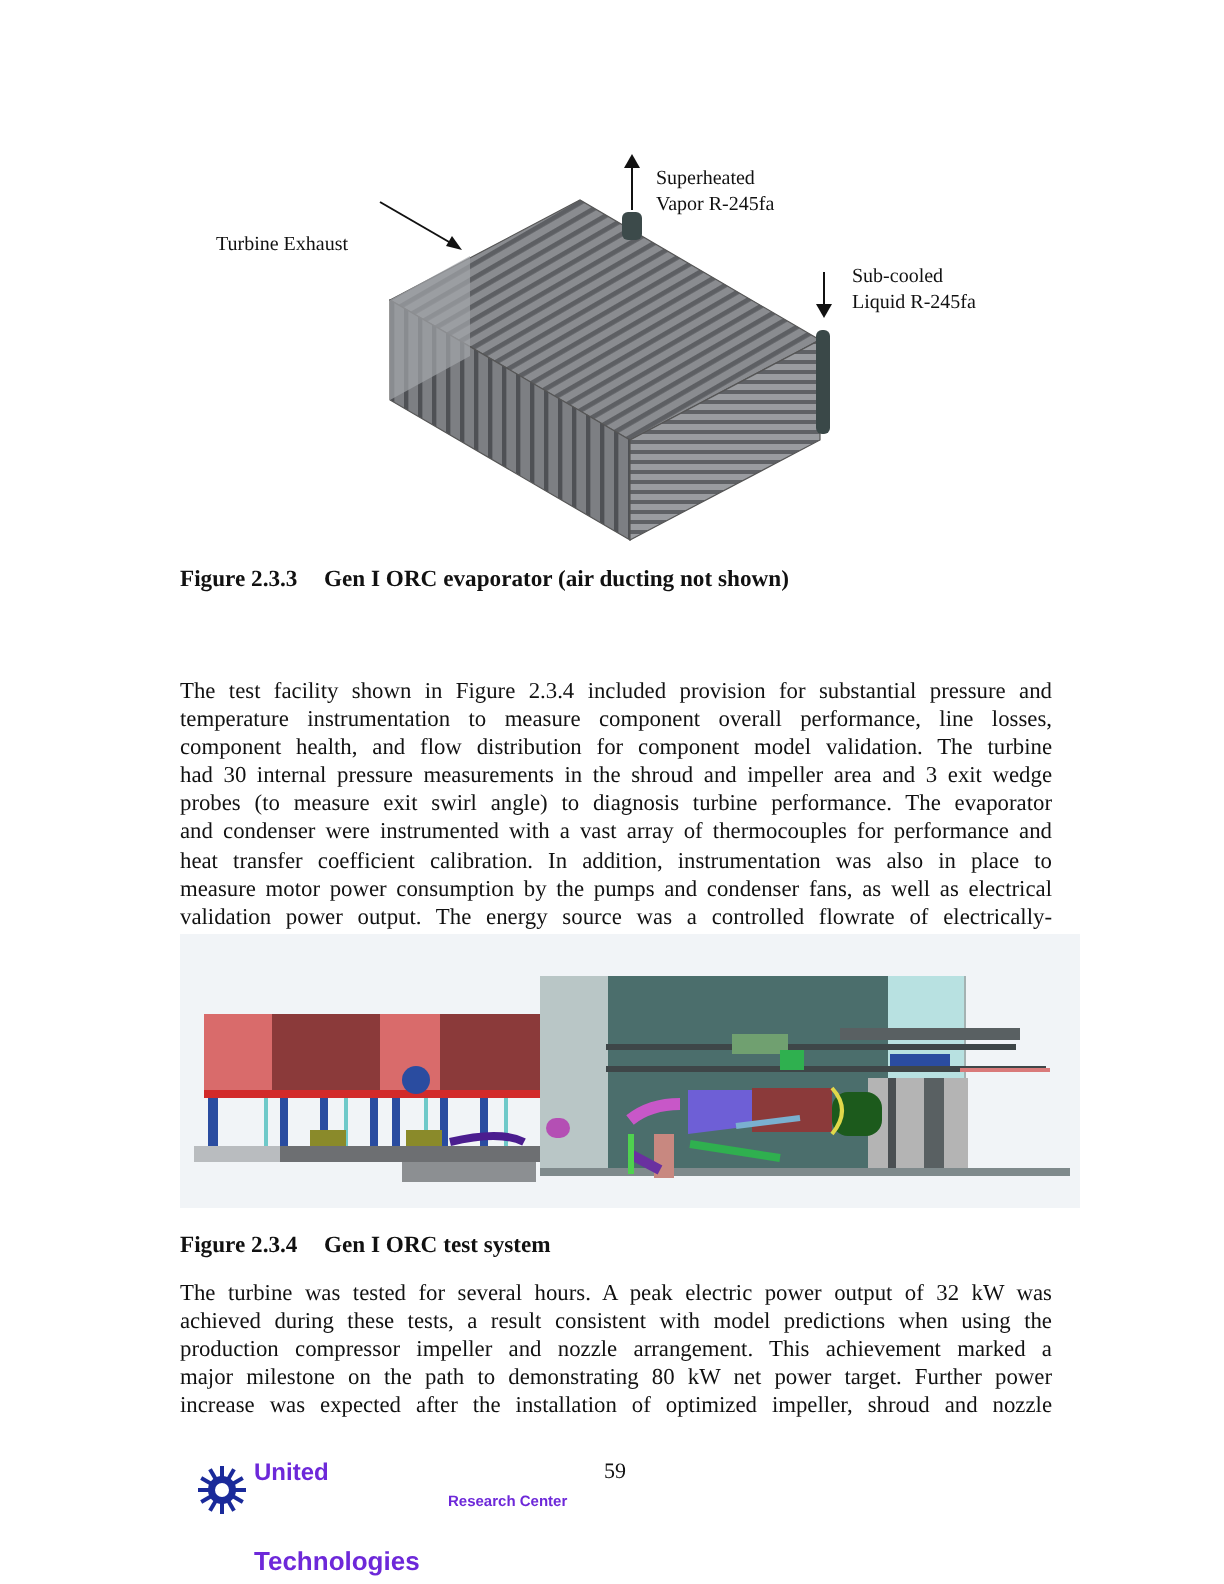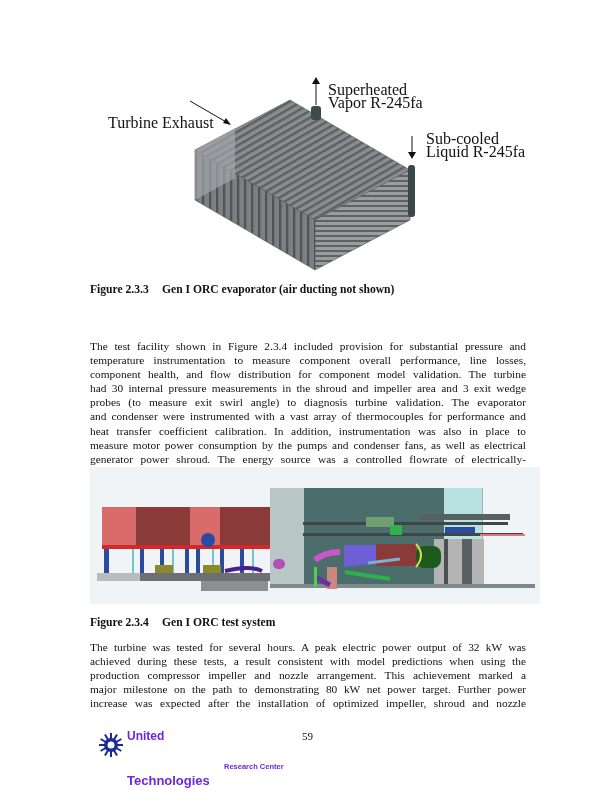--- a/index.html
+++ b/index.html
@@ -1,19 +1,19 @@
 <!DOCTYPE html>
 <html><head>
 <meta charset="utf-8">
 <style>
   html, body { margin:0; padding:0; background:#ffffff; }
   body { width:612px; height:792px; position:relative; overflow:hidden;
          font-family:"Liberation Serif", serif; color:#111; }
   .abs { position:absolute; }
-  .label { font-size:16px; line-height:13px; color:#111; }
+  .label { font-size:10px; line-height:13px; color:#111; }
   .caption { font-weight:bold; font-size:11.6px; left:90px; }
   .caption .num { display:inline-block; width:72px; }
   .para { left:90px; width:436px; font-size:11.4px; line-height:14.1px;
           text-align:justify; color:#111; }
   .para .ln { display:block; text-align:justify; text-align-last:justify; white-space:nowrap; }
   .para .ln.last { text-align-last:left; }
   .pagenum { font-size:11px; }
   .logo-text { font-family:"Liberation Sans", sans-serif; font-weight:bold; color:#6d28d9; }
 </style>
 </head>
@@ -71,25 +71,25 @@
 
 <div class="abs caption" style="top:283px;">
   <span class="num">Figure 2.3.3</span><span>Gen I ORC evaporator (air ducting not shown)</span>
 </div>
 
 <div class="abs para" style="top:307px;margin-top:32px;">
   <span class="ln">The test facility shown in Figure 2.3.4 included provision for substantial pressure and</span>
   <span class="ln">temperature instrumentation to measure component overall performance, line losses,</span>
   <span class="ln">component health, and flow distribution for component model validation.  The turbine</span>
   <span class="ln">had 30 internal pressure measurements in the shroud and impeller area and 3 exit wedge</span>
-  <span class="ln">probes (to measure exit swirl angle) to diagnosis turbine validation.   The evaporator</span>
+  <span class="ln">probes (to measure exit swirl angle) to diagnosis turbine performance.   The evaporator</span>
   <span class="ln">and condenser were instrumented with a vast array of thermocouples for performance and</span>
   <span class="ln">heat transfer coefficient calibration.  In addition, instrumentation was also in place to</span>
   <span class="ln">measure motor power consumption by the pumps and condenser fans, as well as electrical</span>
-  <span class="ln">generator power shroud.  The energy source was a controlled flowrate of electrically-</span>
+  <span class="ln">validation power output.  The energy source was a controlled flowrate of electrically-</span>
   <span class="ln last">heated air.</span>
 </div>
 
 <div class="abs" style="left:90px;top:467px;width:450px;height:137px;background:#f1f4f7;">
   <svg width="450" height="137" viewBox="0 0 450 137">
 
     <rect x="7" y="106" width="175" height="8" fill="#b9bcbf"></rect>
     <rect x="50" y="106" width="130" height="8" fill="#6d6f72"></rect>
     <rect x="111" y="114" width="67" height="10" fill="#8c8f92"></rect>
 
@@ -180,15 +180,15 @@
       <line x1="13" y1="13" x2="2.6" y2="7"></line>
         <line x1="13" y1="13" x2="7" y2="2.6"></line>
     </g>
     <circle cx="13" cy="13" r="7" fill="#1a2a9a"></circle>
     <circle cx="13" cy="13" r="3.5" fill="#ffffff"></circle>
   </svg>
   <div class="abs logo-text" style="left:29px;top:0;font-size:12px;line-height:12px;">
     <div>United</div>
     <div style="font-size:13px;margin-top:33px;">Technologies</div>
   </div>
-  <div class="abs logo-text" style="left:126px;top:32px;font-size:7.5px;">Research Center</div>
+  <div class="abs logo-text" style="left:126px;top:16px;font-size:7.5px;">Research Center</div>
   <div class="abs pagenum" style="left:204px;top:0;text-align:center;">59</div>
 </div>
 
 </body></html>

